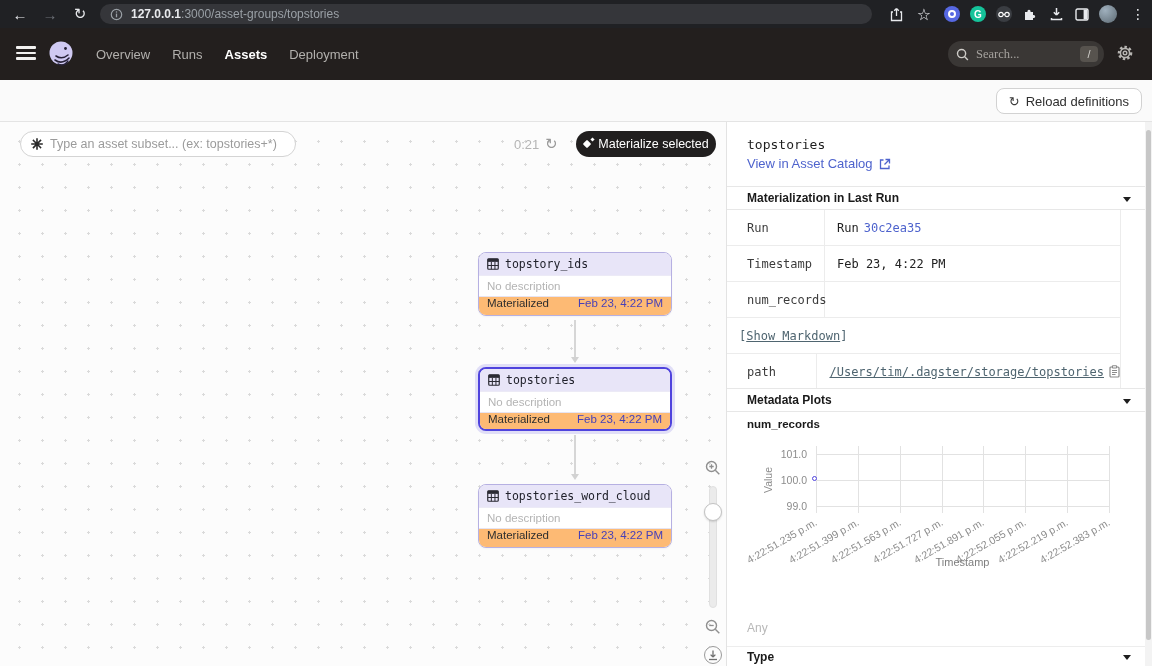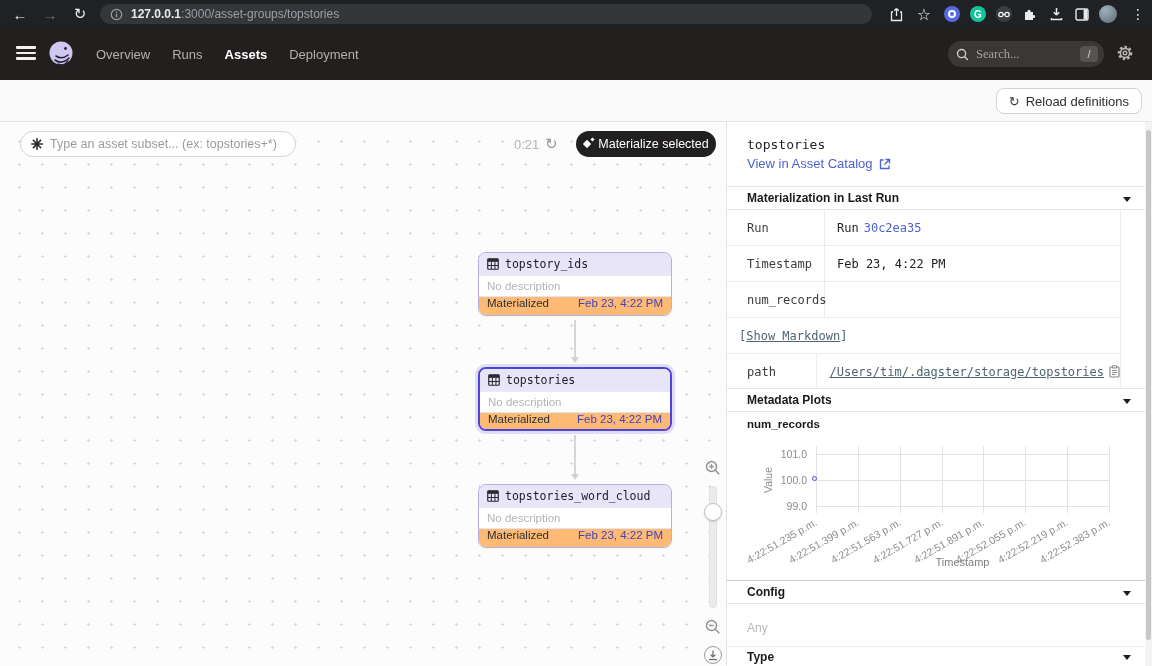--- a/index.html
+++ b/index.html
@@ -412,24 +412,20 @@
           <div class="xtick" style="right: 209px;">4:22:51.563 p.m.</div>
           <div class="xtick" style="right: 167px;">4:22:51.727 p.m.</div>
           <div class="xtick" style="right: 126px;">4:22:51.891 p.m.</div>
           <div class="xtick" style="right: 84px;">4:22:52.055 p.m.</div>
           <div class="xtick" style="right: 42px;">4:22:52.219 p.m.</div>
           <div class="xtick" style="right: 0px;">4:22:52.383 p.m.</div>
         </div>
       <div class="xlabel">Timestamp</div>
     </div>
 
-    <div class="sec-head" style="top:458px; border-top-color:#cbcbcb">
-      <span class="sec-title">Config</span>
-      <span class="chev"></span>
-    </div>
     <div class="any-val">Any</div>
     <div class="div-light" style="top:524px"></div>
 
     <div class="sec-head" style="top:525px; border-top:none; border-bottom:none; height:20px">
       <span class="sec-title">Type</span>
       <span class="chev" style="top:8px"></span>
     </div>
 
     <div class="vscroll-track">
       <div class="vscroll-thumb"></div>

